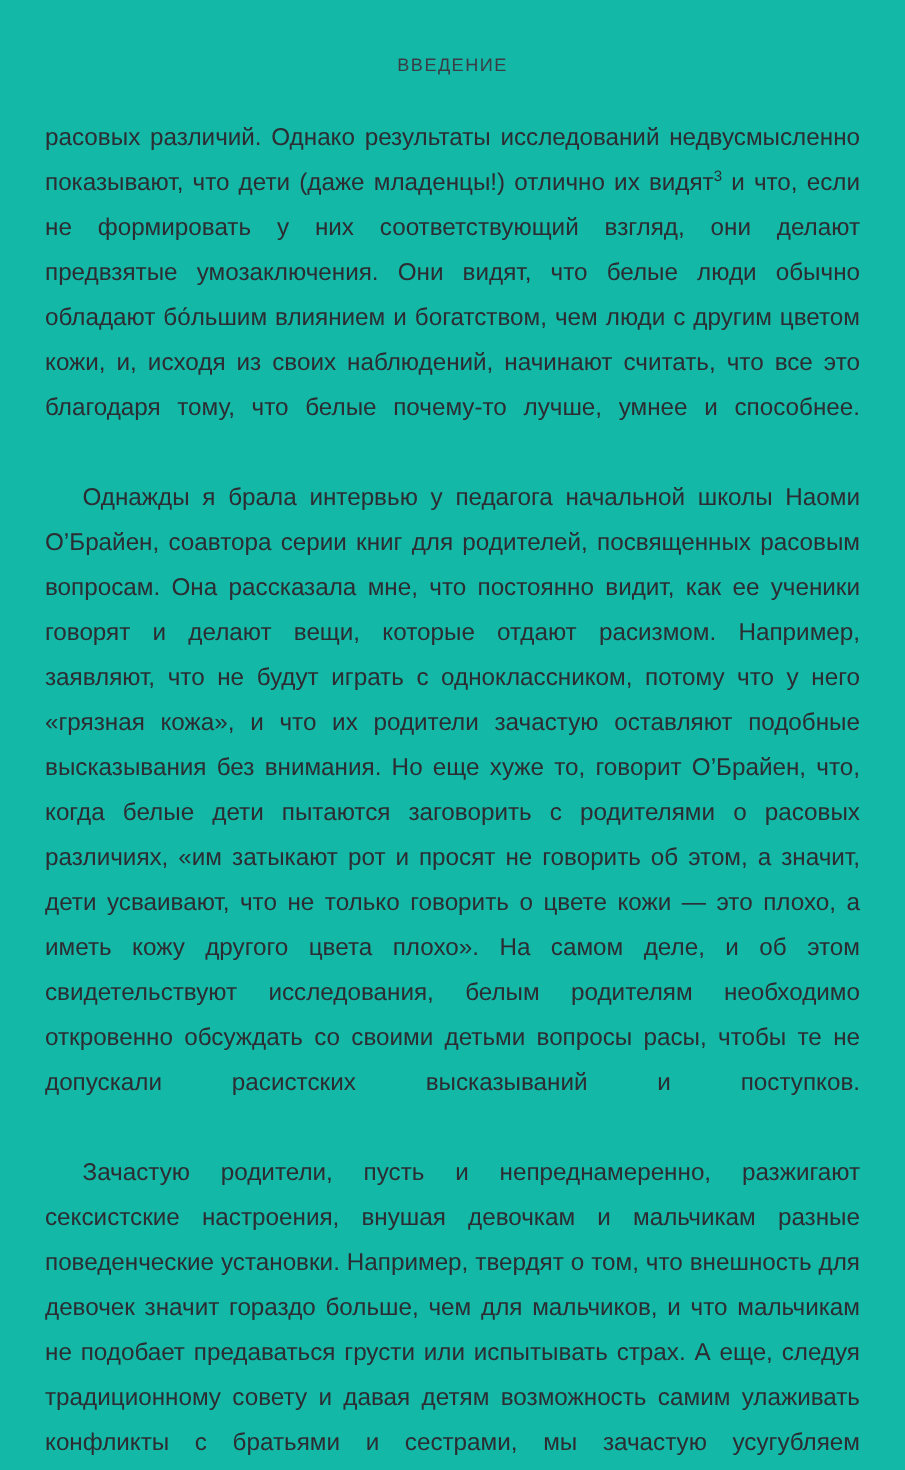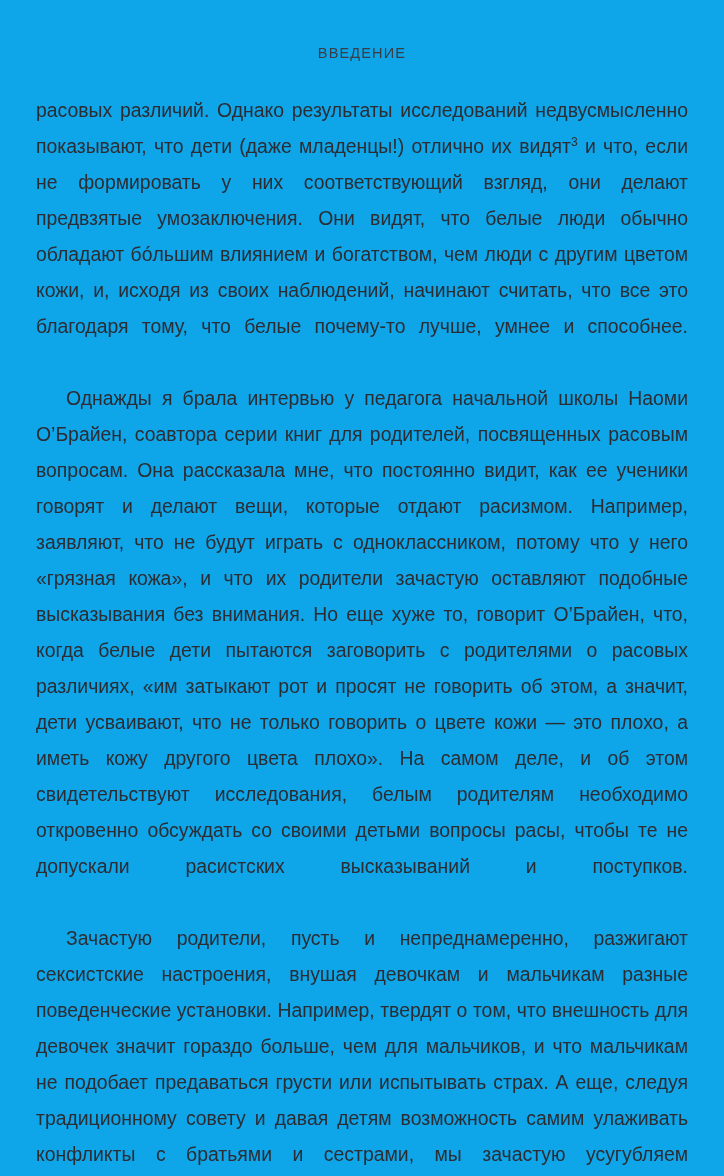--- a/index.html
+++ b/index.html
@@ -7,21 +7,21 @@
     margin: 0;
     padding: 0;
     background: #ffffff;
   }
 
   .page {
     position: relative;
     width: 724px;
     height: 1176px;
     margin: 0 auto;
-    background: #0ea5e9;
+    background: #14b8a6;
     overflow: hidden;
     -webkit-font-smoothing: antialiased;
   }
 
   
   .running-head {
     position: absolute;
     top: 46px;
     left: 0;
     right: 0;

